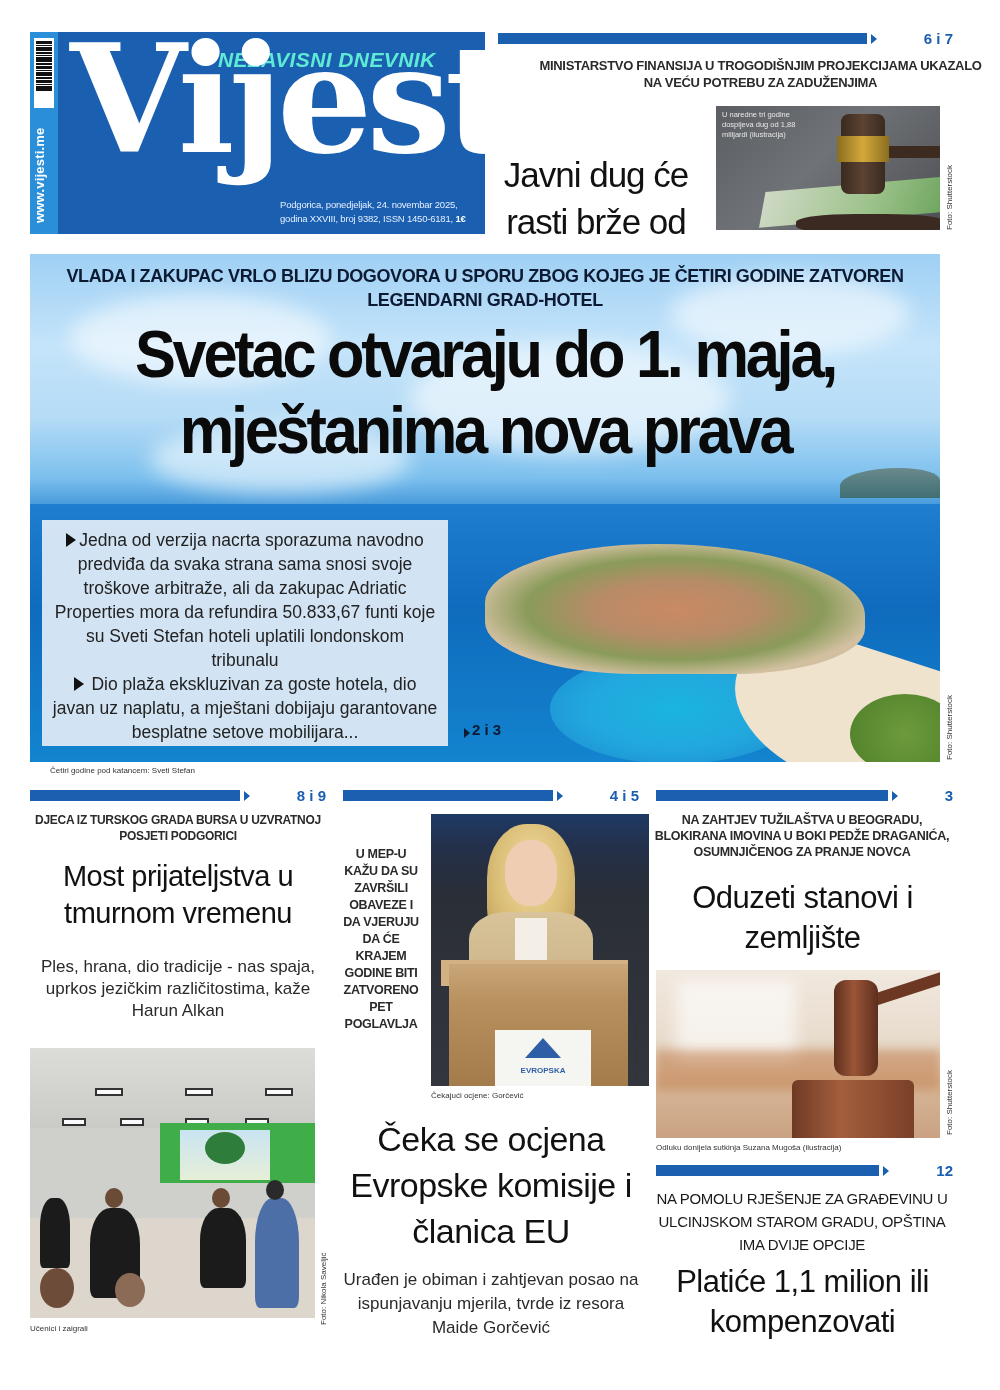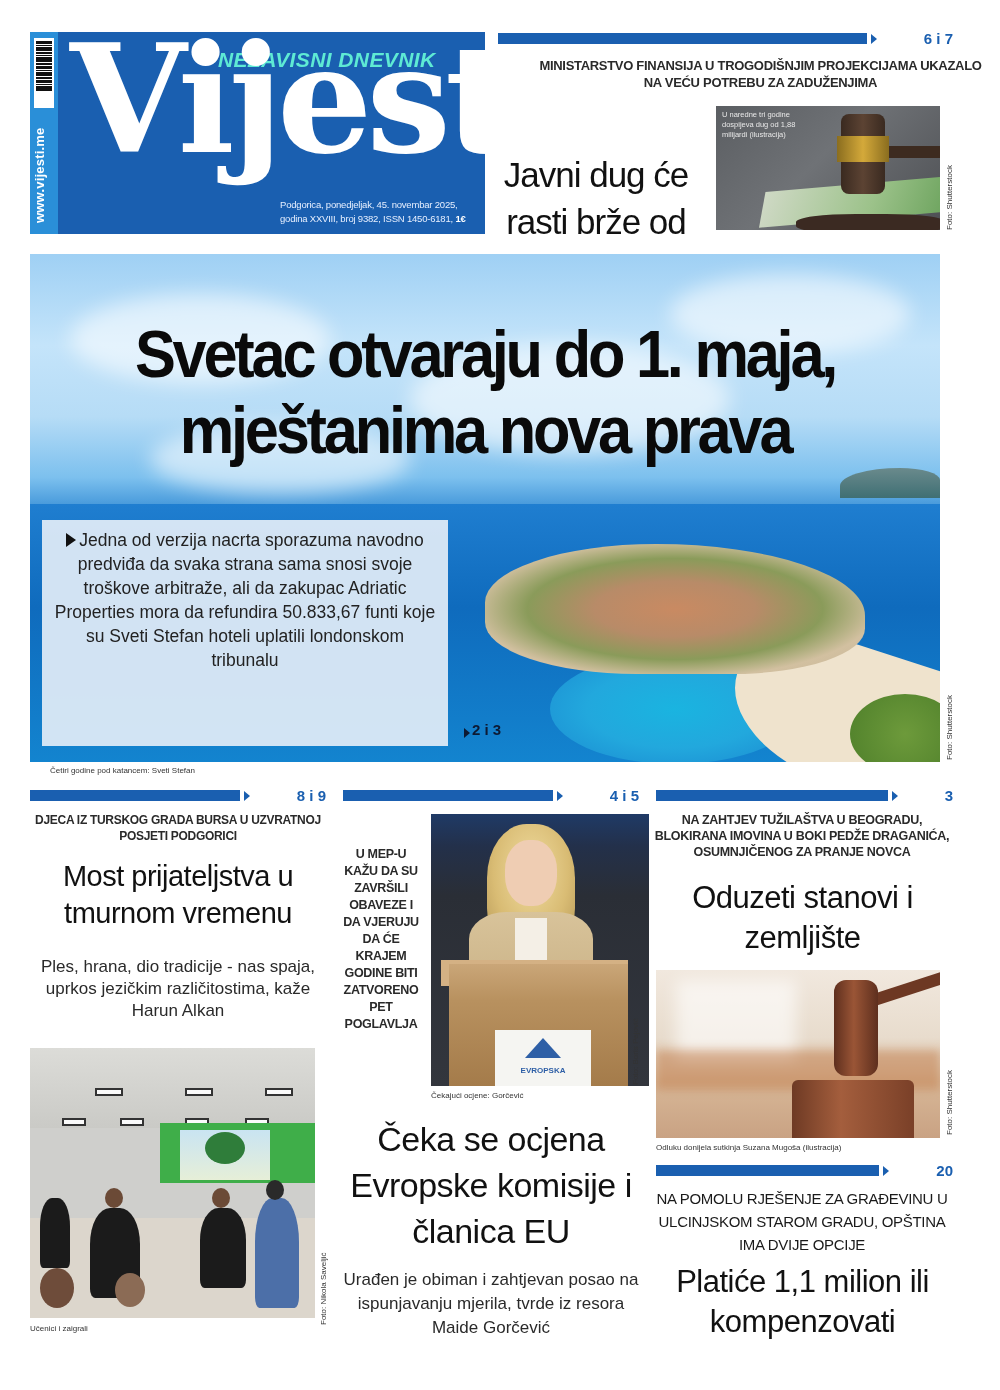--- a/index.html
+++ b/index.html
@@ -117,21 +117,21 @@
         <span style="height:2px"></span>
         <span style="height:3px"></span>
         <span style="height:1px"></span>
         <span style="height:5px"></span>
     </div>
     <div id="mast-url">www.vijesti.me</div>
   </div>
   <div id="mast-tagline" class="abs">NEZAVISNI DNEVNIK</div>
   <div id="mast-title" class="abs">Vijesti</div>
   <div id="mast-dateline" class="abs">
-    <div>Podgorica, ponedjeljak, 45. novembar 2025,</div>
+    <div>Podgorica, ponedjeljak, 24. novembar 2025,</div>
     <div><span>godina XXVIII, broj 9382, ISSN 1450-6181,</span> <b>1€</b></div>
   </div>
 </div>
 
 <div class="secbar" style="left:498px; top:32px; width:455px;">
   <div class="bar"></div>
   <div class="ref">
       <span class="tri"></span>
       <span>6 i 7</span>
     </div>
@@ -153,27 +153,29 @@
   <div class="cloud" style="left:380px; top:90px; width:320px; height:110px;"></div>
   <div class="cloud" style="left:120px; top:170px; width:260px; height:70px;"></div>
   <div class="cloud" style="left:640px; top:20px; width:240px; height:80px;"></div>
   <div class="sea-far"></div>
   <div class="island-far"></div>
   <div class="lagoon"></div>
   <div class="beach"></div>
   <div class="island"></div>
   <div class="shrub"></div>
 
+  <div id="lead-kicker" class="kicker">VLADA I ZAKUPAC VRLO BLIZU DOGOVORA U SPORU ZBOG KOJEG JE ČETIRI GODINE ZATVOREN LEGENDARNI GRAD-HOTEL</div>
   <div id="lead-headline" class="headline">
     <div>Svetac otvaraju do 1. maja,</div>
     <div>mještanima nova prava</div>
   </div>
 
   <div id="lead-box" class="abs">
     <p class="bullet"><span class="tri"></span><span>Jedna od verzija nacrta sporazuma navodno predviđa da svaka strana sama snosi svoje troškove arbitraže, ali da zakupac Adriatic Properties mora da refundira 50.833,67 funti koje su Sveti Stefan hoteli uplatili londonskom tribunalu</span></p>
+    <p class="bullet"><span class="tri"></span> <span>Dio plaža ekskluzivan za goste hotela, dio javan uz naplatu, a mještani dobijaju garantovane besplatne setove mobilijara...</span></p>
   </div>
 
   <div id="lead-pageref" class="abs">
       <span class="tri"></span>
       <span>2 i 3</span>
     </div>
 </div>
 <div class="photo-credit" style="left:945px; top:680px; height:80px;">Foto: Shutterstock</div>
 <div class="caption" style="left:30px; top:766px;margin-left:20px;">Četiri godine pod katancem: Sveti Stefan</div>
 
@@ -254,17 +256,17 @@
   <div class="ghandle"></div>
   <div class="ghead"></div>
 </div>
 <div class="photo-credit" style="left:945px; top:1060px; height:75px;">Foto: Shutterstock</div>
 <div class="caption" style="left:656px; top:1143px;">Odluku donijela sutkinja Suzana Mugoša (ilustracija)</div>
 
 <div class="secbar" style="left:656px; top:1164px; width:297px;">
   <div class="bar"></div>
   <div class="ref">
       <span class="tri"></span>
-      <span>20</span>
+      <span>12</span>
     </div>
 </div>
 <div class="kicker" style="left:652px; top:1187px; width:300px; font-size:15px; line-height:23px; font-weight:normal; color:#1a1a1a;">NA POMOLU RJEŠENJE ZA GRAĐEVINU U ULCINJSKOM STAROM GRADU, OPŠTINA IMA DVIJE OPCIJE</div>
 <div id="c3-headline2" class="headline">Platiće 1,1 milion ili kompenzovati</div>
 
 </body></html>

